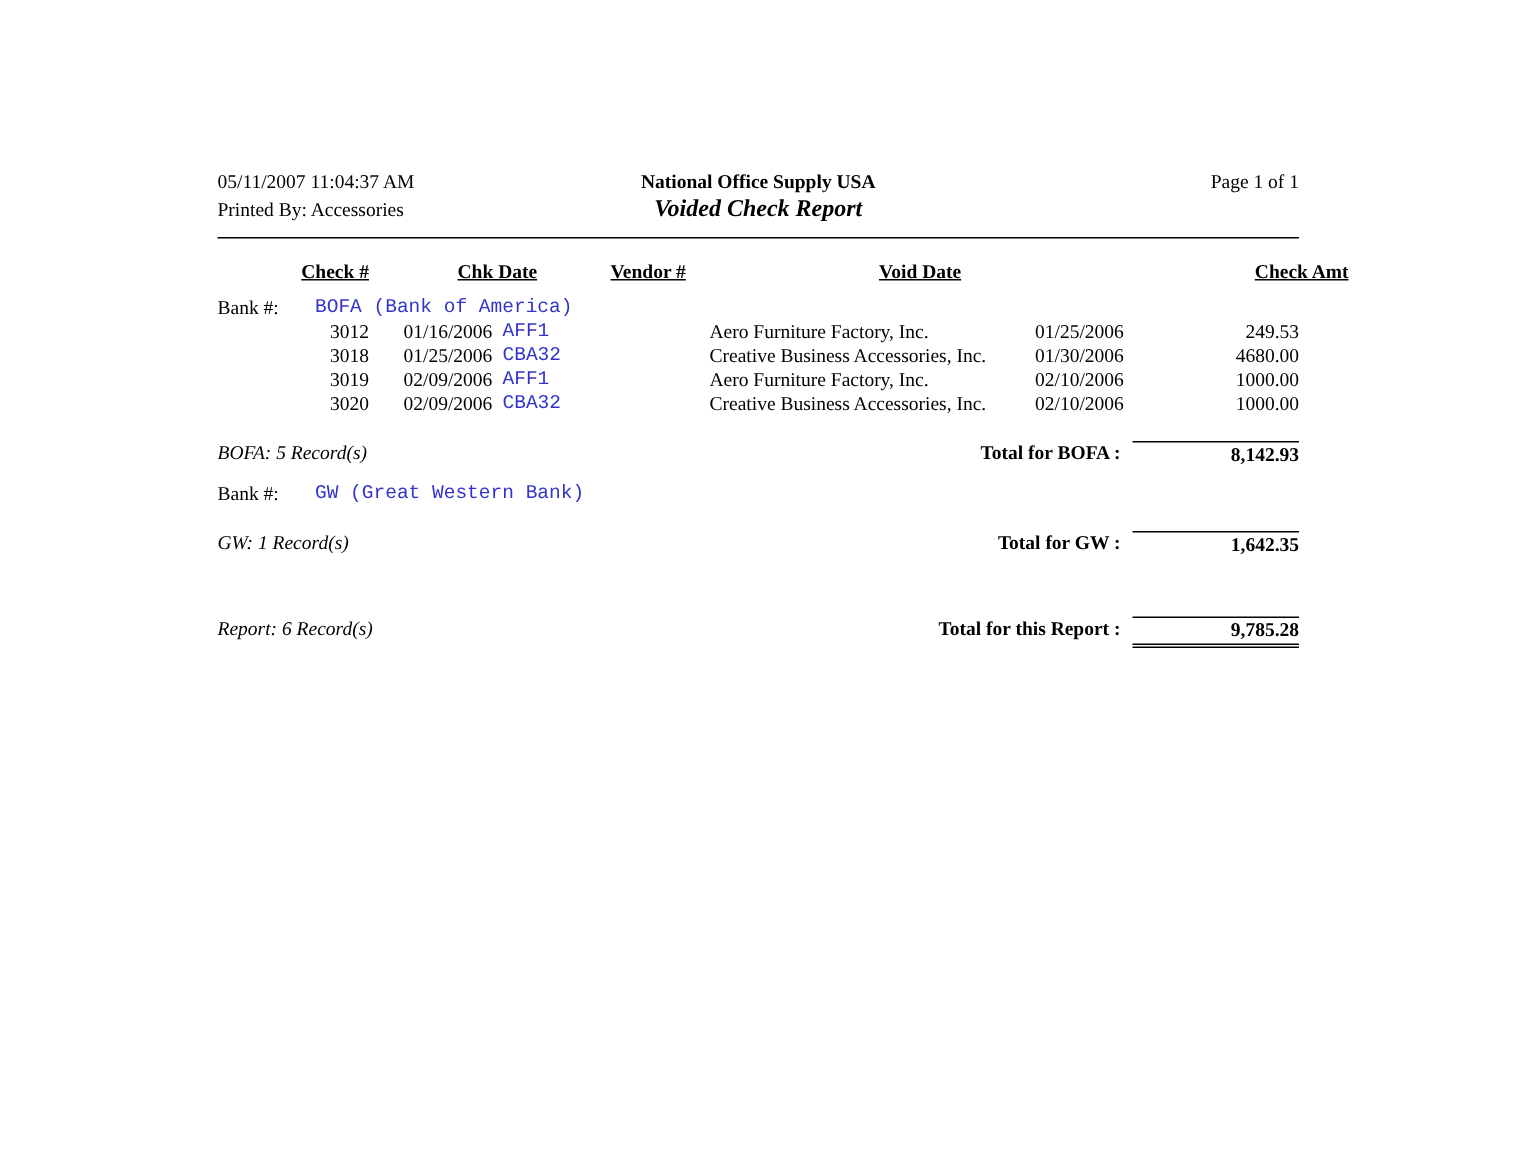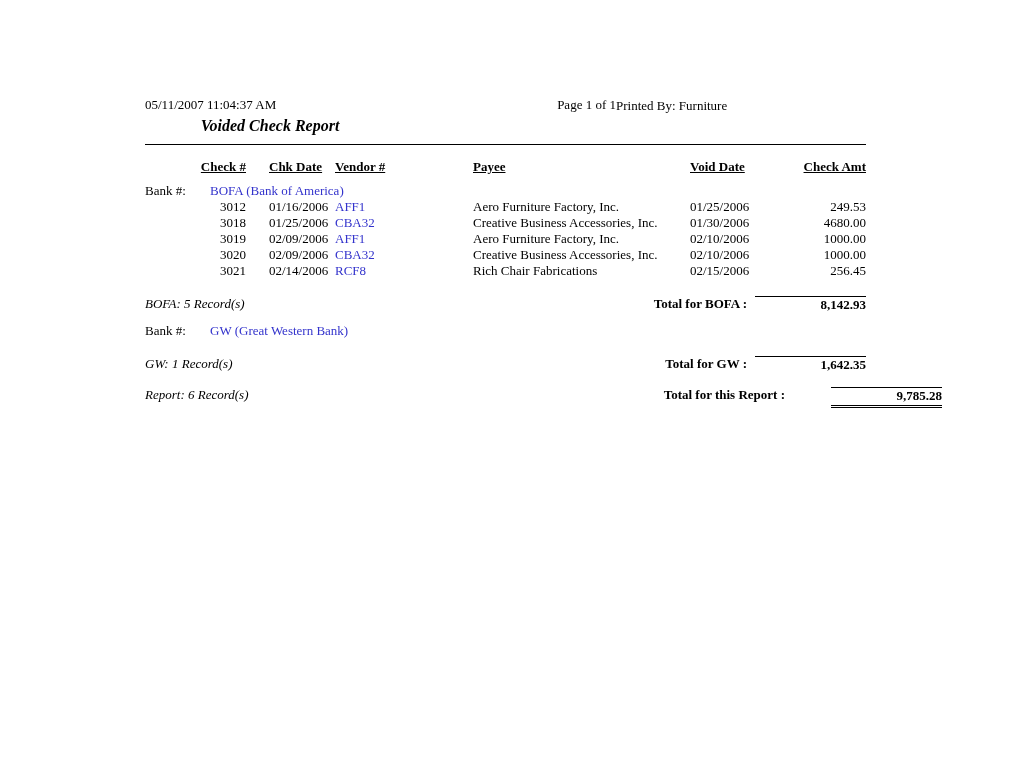--- a/index.html
+++ b/index.html
@@ -1,73 +1,73 @@
 <!DOCTYPE html>
 <html style="--link: #3333cc;"><head>
 <meta charset="utf-8">
 <style>
   * { margin:0; padding:0; box-sizing:border-box; }
   html, body { width:1024px; height:768px; background:#ffffff; overflow:hidden; }
   body { font-family:"Liberation Serif", serif; color:#000000; font-size:13px; }
 
-  .page { position:absolute; left:145px; top:96px; width:721px; }
+  .page { position:absolute; left:145px; top:112px; width:721px; }
 
   .rpt-header { display:grid; grid-template-columns:250px 1fr 250px; }
   .h-datetime { line-height:18px; }
   .h-company  { text-align:center; font-weight:bold; line-height:18px; }
   .h-page     { text-align:right; line-height:18px; }
   .h-printedby{ line-height:20px; }
   .h-title    { text-align:center; font-weight:bold; font-size:16px; line-height:20px;font-style:italic; }
 
   .rule { border-top:1px solid #000; margin-top:8px; }
 
   .grid { display:grid; grid-template-columns:101px 79px 148px 212px 70px 111px; line-height:16px; }
   .c1 { text-align:right; }
   .c2 { padding-left:23px; }
   .c3 { padding-left:10px; }
   .c4 { }
   .c5 { padding-left:5px; }
   .c6 { text-align:right; }
 
-  .col-headers { margin-top:14px; font-weight:bold; }
+  .col-headers { margin-top:14px; font-weight:bold;gap:36px; }
   .col-headers .u { text-decoration:underline; }
 
   .bank-row { display:flex; margin-top:8px; line-height:16px; }
   .bank-row.second { margin-top:10px; }
   .bank-label { font-weight:normal; width:65px; }
-  .link { color:var(--link, #3333cc); }
+  .link { color:var(--link, #3333cc);font-family:Liberation Mono, monospace; }
 
   .total-row { display:grid; grid-template-columns:320px 290px 111px; line-height:16px; margin-top:17px; }
   .t-summary { font-style:italic; }
   .t-label   { font-weight:bold; text-align:right; padding-right:8px; }
   .t-amount  { font-weight:bold; text-align:right; border-top:1px solid #000; }
 
-  .report-total { margin-top:14px;gap:38px; }
+  .report-total { margin-top:40px; }
   .report-total .t-amount { border-top:1px solid #000; border-bottom:3px double #000; padding-bottom:1px; }
 </style>
 </head>
 <body>
 
 <div class="page">
 
   <div class="rpt-header">
     <span class="h-datetime">05/11/2007   11:04:37 AM</span>
+    <span class="h-company">National Office Supply USA</span>
     <span class="h-page">Page 1 of 1</span>
-    <span class="h-printedby">Printed By: Furniture</span>
+    <span class="h-printedby">Printed By: Accessories</span>
     <span class="h-title">Voided Check Report</span>
     <span></span>
   </div>
 
   <div class="rule"></div>
 
   <div class="grid col-headers">
     <span class="c1"><span class="u">Check #</span></span>
     <span class="c2"><span class="u">Chk Date</span></span>
     <span class="c3"><span class="u">Vendor #</span></span>
-    <span class="c4"><span class="u">Payee</span></span>
     <span class="c5"><span class="u">Void Date</span></span>
     <span class="c6"><span class="u">Check Amt</span></span>
   </div>
 
   <div class="bank-row">
     <span class="bank-label">Bank #:</span>
     <span class="link">BOFA (Bank of America)</span>
   </div>
 
   <div class="grid">
@@ -95,28 +95,20 @@
     <span class="c6">1000.00</span>
   </div>
   <div class="grid">
     <span class="c1">3020</span>
     <span class="c2">02/09/2006</span>
     <span class="c3 link">CBA32</span>
     <span class="c4">Creative Business Accessories, Inc.</span>
     <span class="c5">02/10/2006</span>
     <span class="c6">1000.00</span>
   </div>
-  <div class="grid">
-    <span class="c1">3021</span>
-    <span class="c2">02/14/2006</span>
-    <span class="c3 link">RCF8</span>
-    <span class="c4">Rich Chair Fabrications</span>
-    <span class="c5">02/15/2006</span>
-    <span class="c6">256.45</span>
-  </div>
 
   <div class="total-row">
     <span class="t-summary">BOFA: 5 Record(s)</span>
     <span class="t-label">Total for BOFA :</span>
     <span class="t-amount">8,142.93</span>
   </div>
 
   <div class="bank-row second">
     <span class="bank-label">Bank #:</span>
     <span class="link">GW (Great Western Bank)</span>

